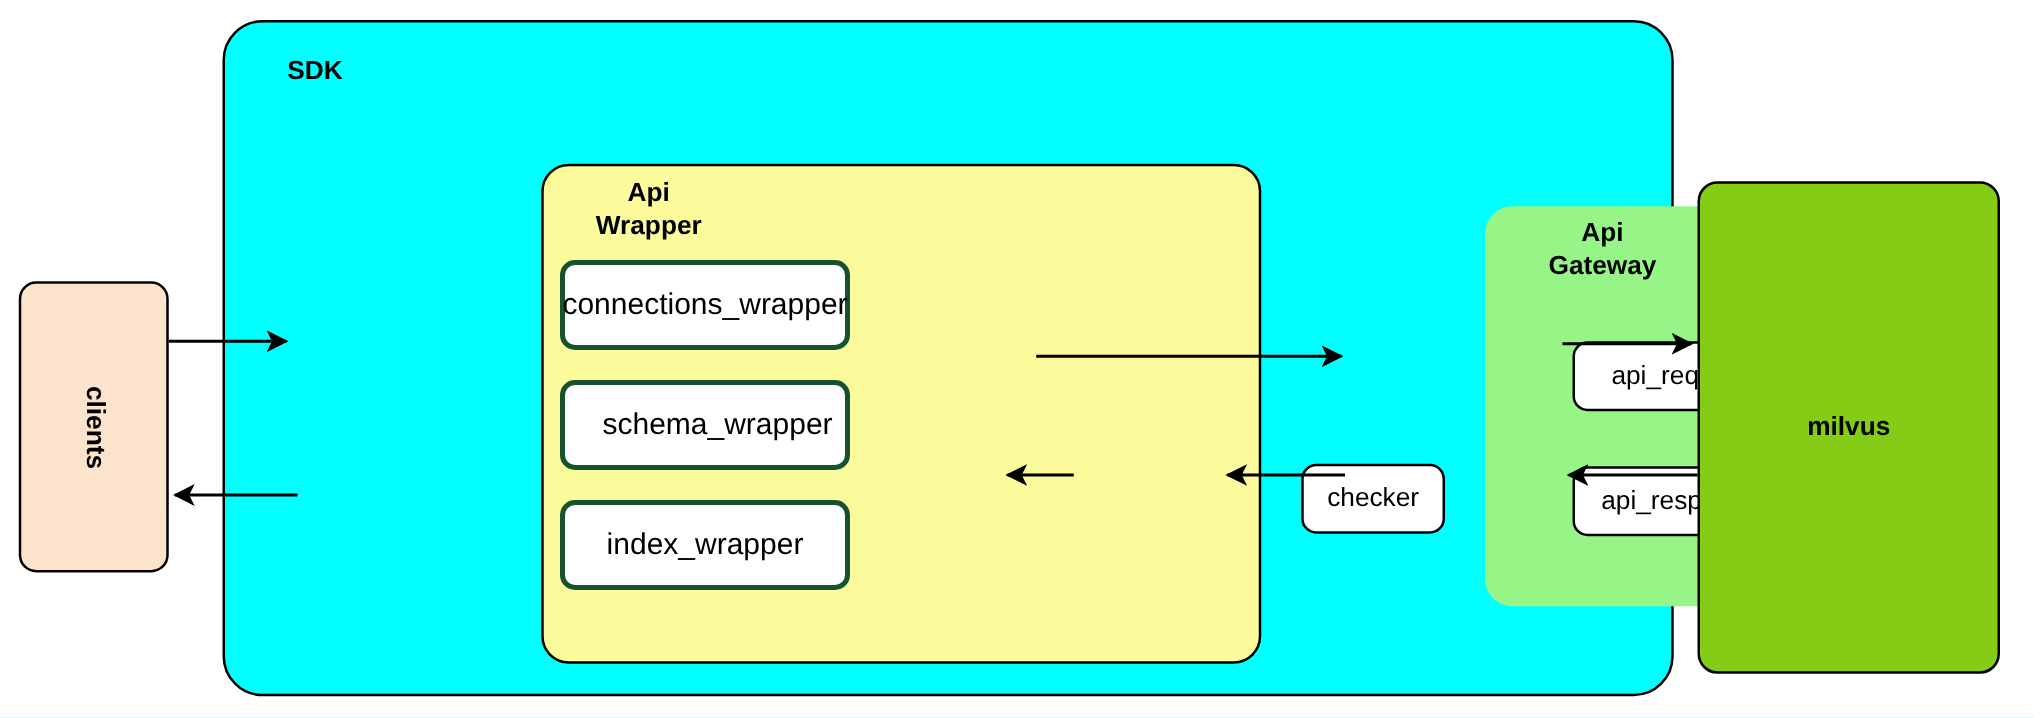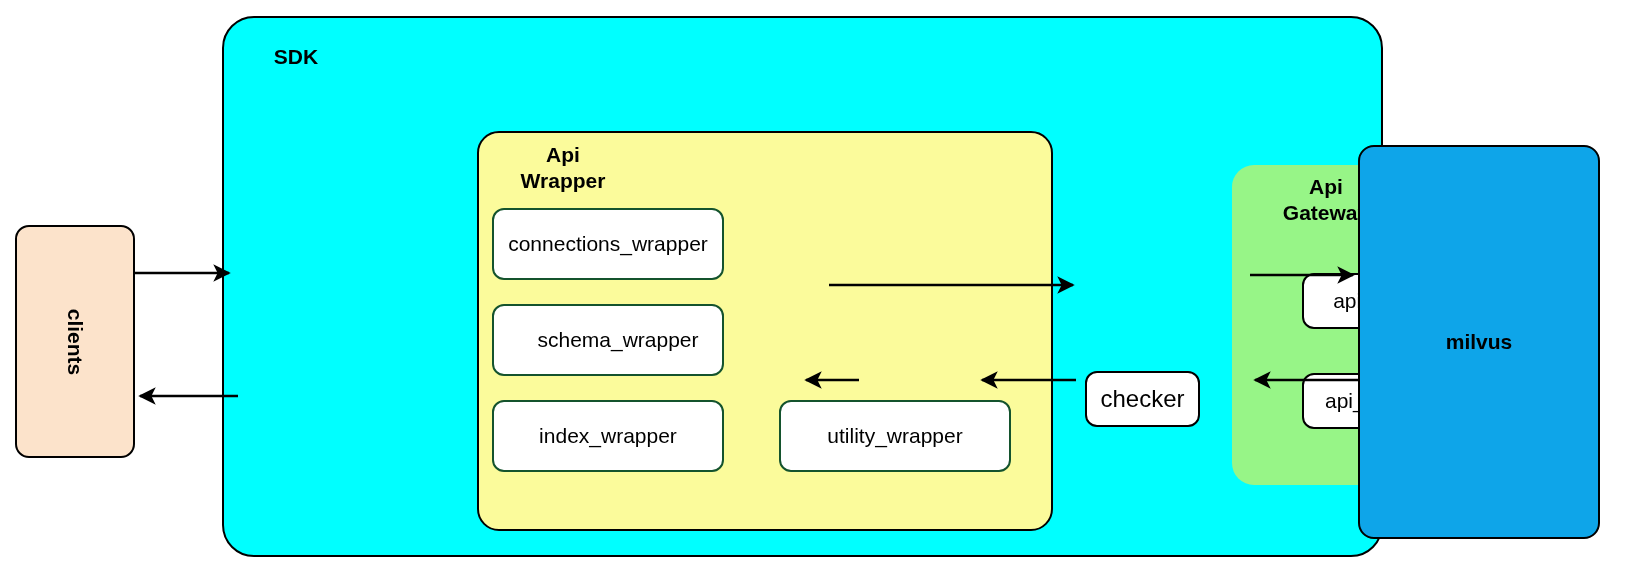--- a/index.html
+++ b/index.html
@@ -30,21 +30,20 @@
   
   #sdk-container {
     left: 178px;
     top: 16px;
     width: 1161px;
     height: 541px;
     background: #00FFFF;
     border: 2px solid #000000;
     border-radius: 32px;
     display: block;
-    margin-left: 44px;
   }
   .group-title {
     position: absolute;
     font-weight: bold;
     font-size: 21px;
     line-height: 26px;
     color: #000000;
     white-space: pre-line;
     text-align: center;
   }
@@ -69,26 +68,26 @@
     left: 4px;
     top: 9px;
     width: 160px;
   }
 
   
   .wrapper-card {
     position: absolute;
     box-sizing: border-box;
     background: #FFFFFF;
-    border: 2px solid #14532d;
+    border: 4px solid #14532d;
     border-radius: 12px;
     display: flex;
     align-items: center;
     justify-content: center;
-    font-size: 21px;
+    font-size: 24px;
     color: #000000;
     width: 232px;
     height: 72px;
   }
   .wc-col-a { left: 13px; }
   .wc-col-b { left: 300px; }
   .wc-row-1 { top: 75px; }
   .wc-row-2 { top: 171px; padding-left: 20px; }
   .wc-row-3 { top: 267px; text-align: center; }
 
@@ -127,21 +126,21 @@
 
   
   #checker-node {
     left: 861px;
     top: 353px;
     width: 115px;
     height: 56px;
     background: #FFFFFF;
     border: 2px solid #000000;
     border-radius: 12px;
-    font-size: 24px;
+    font-size: 21px;
   }
 
   
   #clients-node {
     left: 15px;
     top: 225px;
     width: 120px;
     height: 233px;
     background: #FCE3CB;
     border: 2px solid #000000;
@@ -153,21 +152,21 @@
     transform: rotate(90deg);
     white-space: nowrap;
   }
 
   
   #milvus-node {
     left: 1358px;
     top: 145px;
     width: 242px;
     height: 394px;
-    background: #0ea5e9;
+    background: #84cc16;
     border: 2px solid #000000;
     border-radius: 16px;
     font-weight: bold;
     font-size: 21px;
   }
 
   
   #connectors {
     position: absolute;
     left: 0;
@@ -194,23 +193,20 @@
 Wrapper</span>
 
       <div class="wrapper-card wc-col-a wc-row-1">
         <span>connections_wrapper</span>
       </div>
       <div class="wrapper-card wc-col-a wc-row-2">
         <span>schema_wrapper</span>
       </div>
       <div class="wrapper-card wc-col-a wc-row-3">
         <span>index_wrapper</span>
-      </div>
-      <div class="wrapper-card wc-col-b wc-row-3">
-        <span>utility_wrapper</span>
       </div>
     </div>
 
     <div class="box" id="checker-node">
       <span>checker</span>
     </div>
 
     <div class="box" id="api-gateway-container">
       <span class="group-title" id="api-gateway-title">Api
 Gateway</span>

